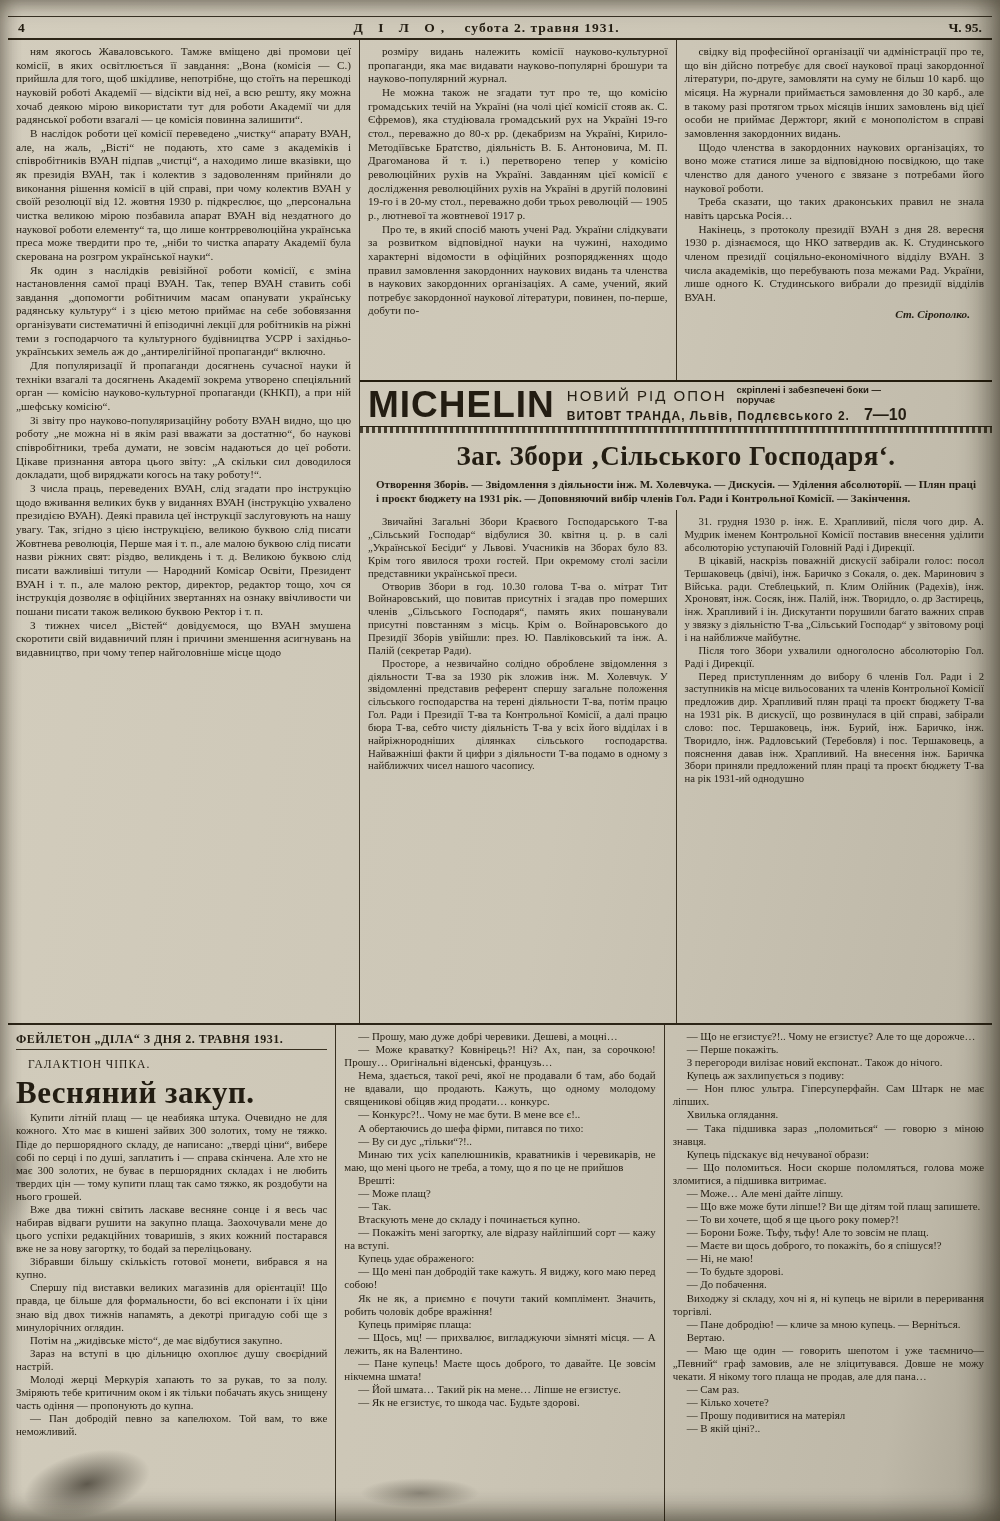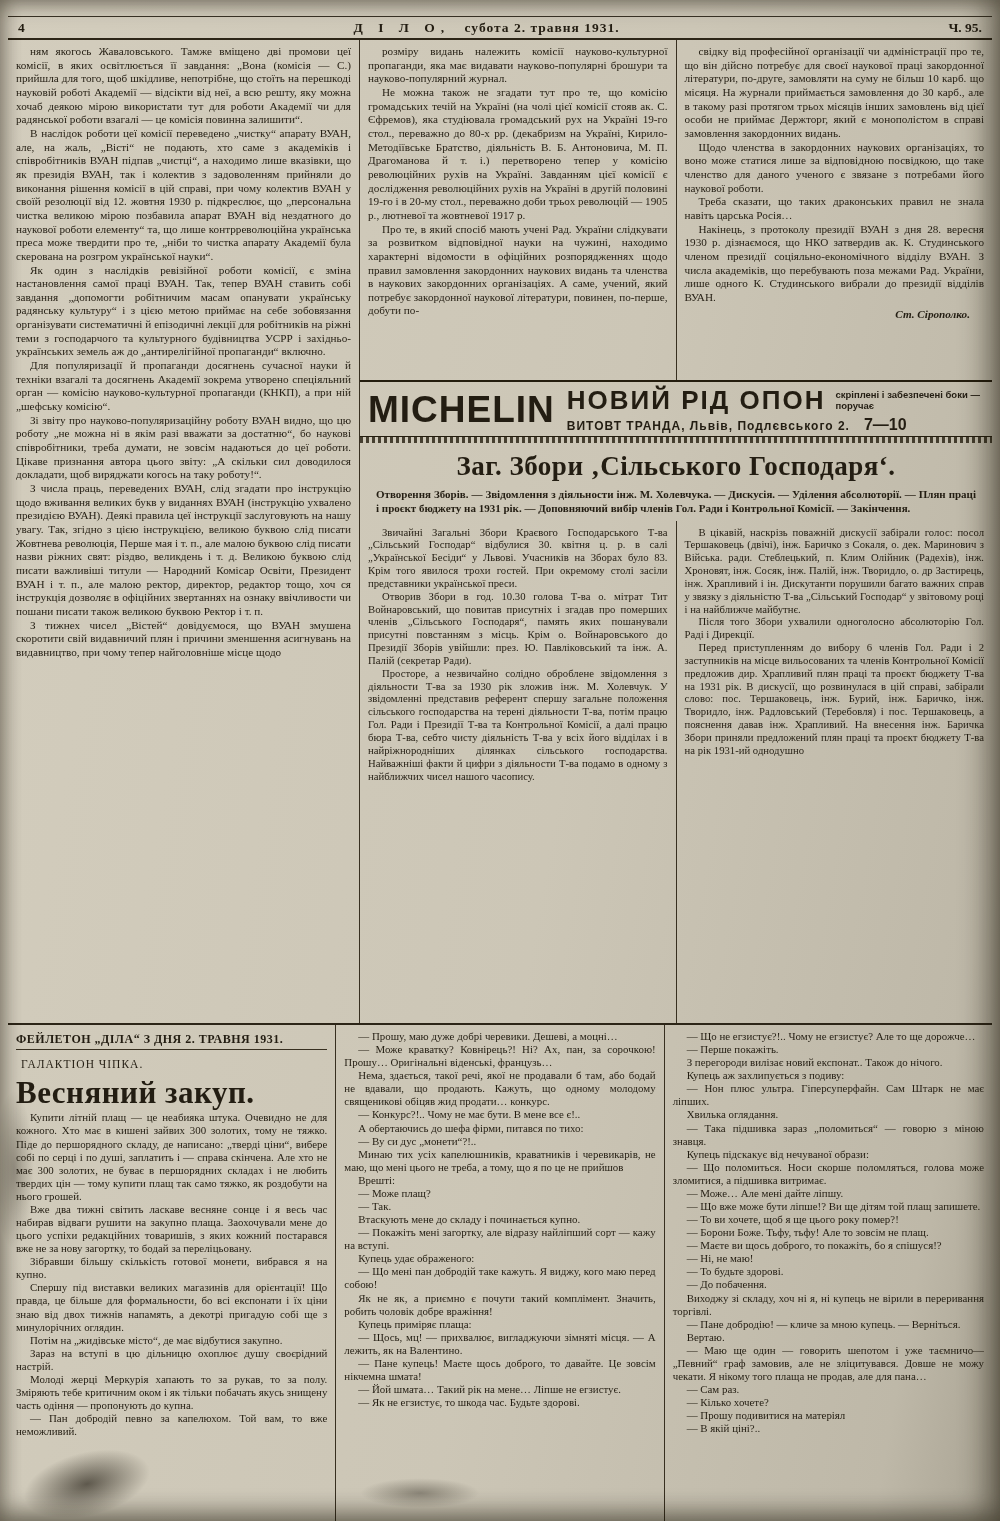--- a/index.html
+++ b/index.html
@@ -36,39 +36,39 @@
   .col-2 { flex:1; border-right:1px solid #372f20; }
   .col-3 { flex:1; }
   .signature { text-align:right; font-weight:bold; font-style:italic; padding:4px 14px 0 0; }
 
   .michelin { border-top:2px solid #241d0e; border-bottom:1px solid #241d0e;
     display:flex; align-items:center; gap:12px; padding:3px 8px 2px 8px;
     font-family:"Liberation Sans", sans-serif; }
   .m-brand { font-weight:bold; font-size:37px; letter-spacing:1px; line-height:1; }
   .m-mid { flex:1; min-width:0; }
   .m-row1 { display:flex; align-items:center; gap:10px; }
-  .m-headline { font-weight:bold; font-size:26px; letter-spacing:2px; white-space:nowrap; }
+  .m-headline { font-weight:normal; font-size:15px; letter-spacing:2px; white-space:nowrap; }
   .m-note { font-weight:bold; font-size:9.5px; line-height:1.1; width:150px; }
   .m-row2 { display:flex; align-items:baseline; gap:14px; }
   .m-dealer { font-weight:bold; font-size:12px; letter-spacing:1px; }
   .m-code { font-size:16px; font-weight:bold; }
   .stripes { height:6px; background:repeating-linear-gradient(90deg,#241d0e 0 3px, rgba(36,29,14,0) 3px 6px); opacity:.8; }
 
   .assembly-title { font-weight:bold; font-size:27px; text-align:center; padding:8px 6px 2px 6px; letter-spacing:.5px; }
   .assembly-subtitle { font-weight:bold; font-size:11px; line-height:1.25; text-align:justify; padding:4px 16px 5px 16px; }
   .assembly-cols { flex:1; display:flex; min-height:0; }
   .a-col { flex:1; font-size:10.7px; line-height:1.2; }
   .a-col-1 { border-right:1px solid #372f20; }
 
   .feuilleton { display:flex; height:552px; border-top:2px solid #2c2517; }
   .f-col { flex:1; font-size:10.9px; line-height:1.2; }
   .f-col-1, .f-col-2 { border-right:1px solid #372f20; }
   .f-header { font-weight:bold; font-size:12px; letter-spacing:.5px; padding:2px 0 3px 0;
     border-bottom:1px solid #372f20; margin-bottom:8px; text-indent:0; }
-  .f-author { font-size:11.5px; letter-spacing:1px; margin:2px 0 2px 5px; }
+  .f-author { font-size:11.5px; letter-spacing:1px; margin:2px 0 2px 12px; }
   .f-title { font-weight:bold; font-size:31px; letter-spacing:.5px; margin:2px 0 0 0; }
 
   .stain { position:absolute; z-index:5; pointer-events:none; }
   .stain-1 { left:22px; top:1452px; width:130px; height:64px; transform:rotate(-14deg);
     background:radial-gradient(ellipse at center, rgba(18,13,4,.6), rgba(18,13,4,0) 70%); }
   .stain-2 { left:360px; top:1478px; width:120px; height:30px;
     background:radial-gradient(ellipse at center, rgba(18,13,4,.35), rgba(18,13,4,0) 70%); }
   .stain-3 { left:-6px; top:1090px; width:40px; height:160px;
     background:radial-gradient(ellipse at center, rgba(18,13,4,.3), rgba(18,13,4,0) 70%); }
 </style>
@@ -139,20 +139,21 @@
         <h1 class="assembly-title">Заг. Збори ‚Сільського Господаря‘.</h1>
         <p class="assembly-subtitle">Отворення Зборів. — Звідомлення з діяльности інж. М. Холевчука. — Дискусія. — Уділення абсолюторії. — Плян праці і проєкт бюджету на 1931 рік. — Доповняючий вибір членів Гол. Ради і Контрольної Комісії. — Закінчення.</p>
 
         <div class="assembly-cols">
           <div class="colbase a-col a-col-1">
               <p class="para">Звичайні Загальні Збори Краєвого Господарського Т-ва „Сільський Господар“ відбулися 30. квітня ц. р. в салі „Української Бесіди“ у Львові. Учасників на Зборах було 83. Крім того явилося трохи гостей. При окремому столі засіли представники української преси.</p>
               <p class="para">Отворив Збори в год. 10.30 голова Т-ва о. мітрат Тит Войнаровський, що повитав присутніх і згадав про померших членів „Сільського Господаря“, память яких пошанували присутні повстанням з місць. Крім о. Войнаровського до Президії Зборів увійшли: през. Ю. Павліковський та інж. А. Палій (секретар Ради).</p>
               <p class="para">Просторе, а незвичайно солідно оброблене звідомлення з діяльности Т-ва за 1930 рік зложив інж. М. Холевчук. У звідомленні представив референт спершу загальне положення сільського господарства на терені діяльности Т-ва, потім працю Гол. Ради і Президії Т-ва та Контрольної Комісії, а далі працю бюра Т-ва, себто чисту діяльність Т-ва у всіх його відділах і в найріжнородніших ділянках сільського господарства. Найважніші факти й цифри з діяльности Т-ва подамо в одному з найближчих чисел нашого часопису.</p>
             </div>
           <div class="colbase a-col">
+              <p class="para">31. грудня 1930 р. інж. Е. Храпливий, після чого дир. А. Мудрик іменем Контрольної Комісії поставив внесення уділити абсолюторію уступаючій Головній Раді і Дирекції.</p>
               <p class="para">В цікавій, наскрізь поважній дискусії забірали голос: посол Тершаковець (двічі), інж. Баричко з Сокаля, о. дек. Маринович з Війська. ради. Стеблецький, п. Клим Олійник (Радехів), інж. Хроновят, інж. Сосяк, інж. Палій, інж. Творидло, о. др Застирець, інж. Храпливий і ін. Дискутанти порушили багато важних справ у звязку з діяльністю Т-ва „Сільський Господар“ у звітовому році і на найближче майбутнє.</p>
               <p class="para">Після того Збори ухвалили одноголосно абсолюторію Гол. Раді і Дирекції.</p>
               <p class="para">Перед приступленням до вибору 6 членів Гол. Ради і 2 заступників на місце вильосованих та членів Контрольної Комісії предложив дир. Храпливий плян праці та проєкт бюджету Т-ва на 1931 рік. В дискусії, що розвинулася в цій справі, забірали слово: пос. Тершаковець, інж. Бурий, інж. Баричко, інж. Творидло, інж. Радловський (Теребовля) і пос. Тершаковець, а пояснення давав інж. Храпливий. На внесення інж. Баричка Збори приняли предложений плян праці та проєкт бюджету Т-ва на рік 1931-ий однодушно</p>
             </div>
         </div>
       </div>
     </div>
 
     <div class="feuilleton">
       <div class="colbase f-col f-col-1">
@@ -169,21 +170,21 @@
             <p class="para">Молоді жерці Меркурія хапають то за рукав, то за полу. Зміряють тебе критичним оком і як тільки побачать якусь знищену часть одіння — пропонують до купна.</p>
             <p class="para">— Пан добродій певно за капелюхом. Той вам, то вже неможливий.</p>
           </div>
       </div>
       <div class="colbase f-col f-col-2">
           <p class="para">— Прошу, маю дуже добрі черевики. Дешеві, а моцні…</p>
           <p class="para">— Може краватку? Ковнірець?! Ні? Ах, пан, за сорочкою! Прошу… Оригінальні віденські, французь…</p>
           <p class="para">Нема, здається, такої речі, якої не продавали б там, або бодай не вдавали, що продають. Кажуть, що одному молодому священикові обіцяв жид продати… конкурс.</p>
           <p class="para">— Конкурс?!.. Чому не має бути. В мене все є!..</p>
           <p class="para">А обертаючись до шефа фірми, питався по тихо:</p>
-          <p class="para">— Ву си дус „монети“?!..</p>
+          <p class="para">— Ву си дус „тільки“?!..</p>
           <p class="para">Минаю тих усіх капелюшників, краватників і черевикарів, не маю, що мені цього не треба, а тому, що я по це не прийшов</p>
           <p class="para">Врешті:</p>
           <p class="para">— Може плащ?</p>
           <p class="para">— Так.</p>
           <p class="para">Втаскують мене до складу і починається купно.</p>
           <p class="para">— Покажіть мені загортку, але відразу найліпший сорт — кажу на вступі.</p>
           <p class="para">Купець удає ображеного:</p>
           <p class="para">— Що мені пан добродій таке кажуть. Я виджу, кого маю перед собою!</p>
           <p class="para">Як не як, а приємно є почути такий комплімент. Значить, робить чоловік добре вражіння!</p>
           <p class="para">Купець приміряє плаща:</p>

